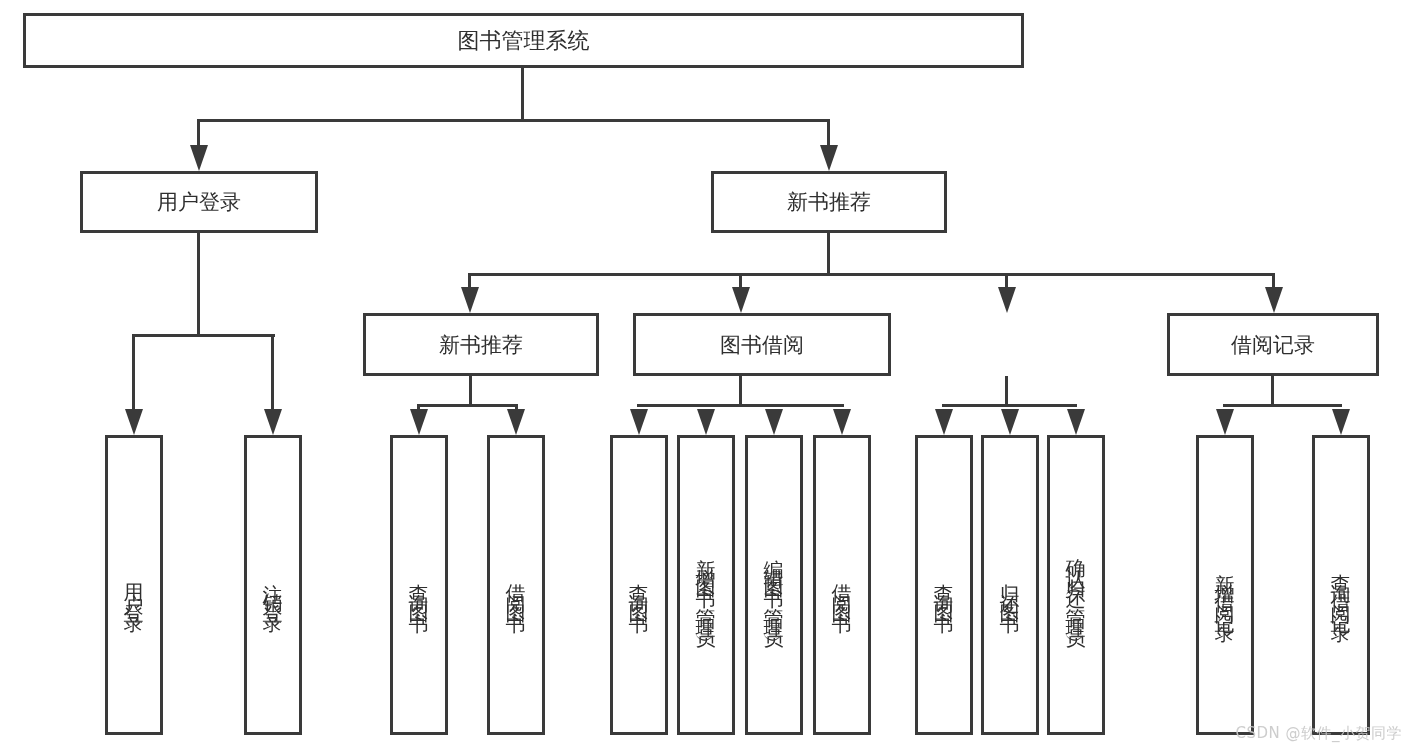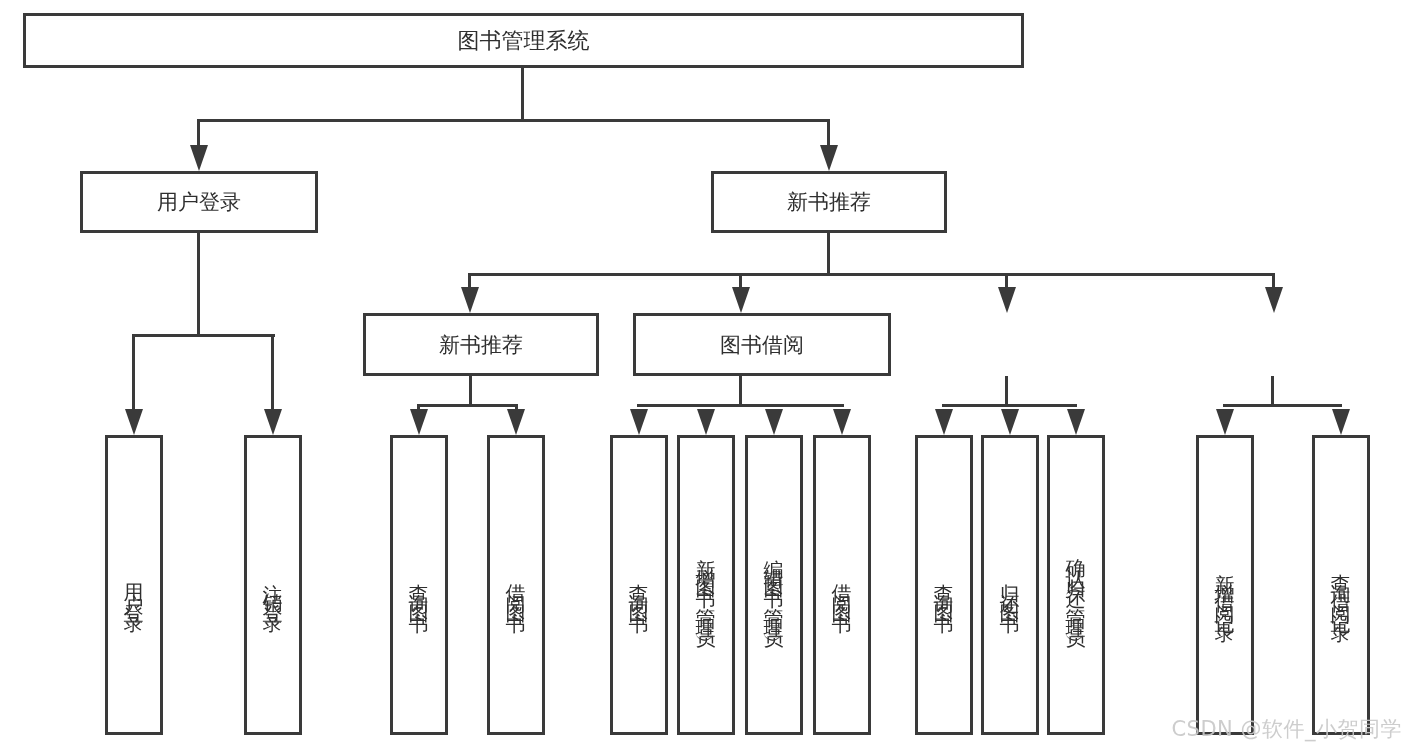--- a/index.html
+++ b/index.html
@@ -46,21 +46,21 @@
     height: 0;
     border-left: 9px solid transparent;
     border-right: 9px solid transparent;
     border-top: 26px solid #3a3a3a;
     z-index: 1;
   }
   .watermark {
     position: absolute;
     right: 3px;
     bottom: 4px;
-    font-size: 21px;
+    font-size: 15px;
     color: rgba(201, 201, 201, 0.92);
     letter-spacing: 0.5px;
     z-index: 3;
     white-space: nowrap;
   }
 </style>
 </head>
 <body>
 
 <div class="canvas">
@@ -90,20 +90,21 @@
   <div class="line" style="left:739px; top:273px; width:3px; height:20px;"></div>
   <div class="line" style="left:1005px; top:273px; width:3px; height:20px;"></div>
   <div class="line" style="left:1272px; top:273px; width:3px; height:20px;"></div>
   <div class="arrow" style="left:461px; top:287px;"></div>
   <div class="arrow" style="left:732px; top:287px;"></div>
   <div class="arrow" style="left:998px; top:287px;"></div>
   <div class="arrow" style="left:1265px; top:287px;"></div>
 
   <div class="node" style="left:363px; top:313px; width:236px; height:63px;">新书推荐</div>
   <div class="node" style="left:633px; top:313px; width:258px; height:63px;">图书借阅</div>
+  <div class="node" style="left:1167px; top:313px; width:212px; height:63px;">借阅记录</div>
 
   <div class="line" style="left:469px; top:376px; width:3px; height:31px;"></div>
   <div class="line" style="left:417px; top:404px; width:101px; height:3px;"></div>
   <div class="line" style="left:417px; top:404px; width:3px; height:12px;"></div>
   <div class="line" style="left:515px; top:404px; width:3px; height:12px;"></div>
   <div class="arrow" style="left:410px; top:409px;"></div>
   <div class="arrow" style="left:507px; top:409px;"></div>
 
   <div class="line" style="left:739px; top:376px; width:3px; height:31px;"></div>
   <div class="line" style="left:637px; top:404px; width:207px; height:3px;"></div>

